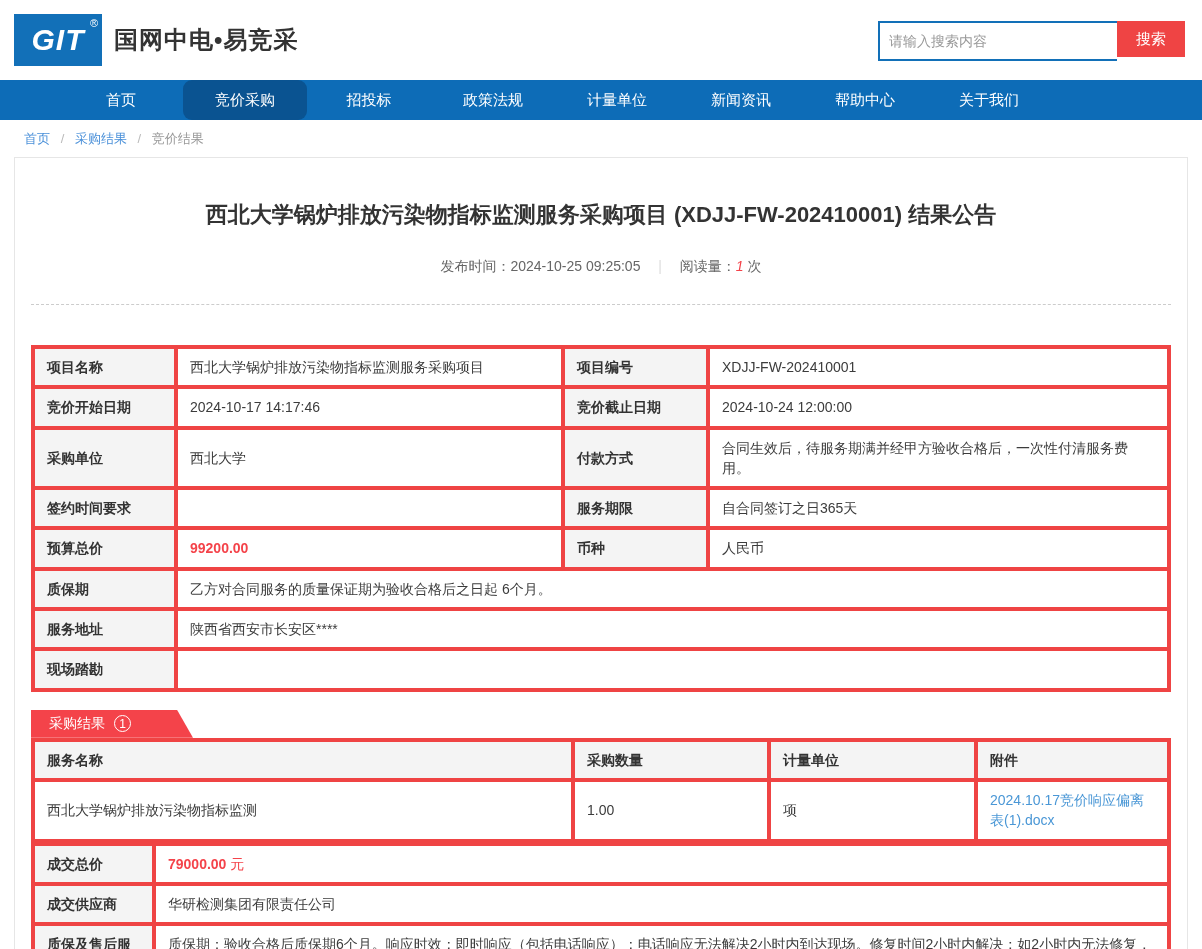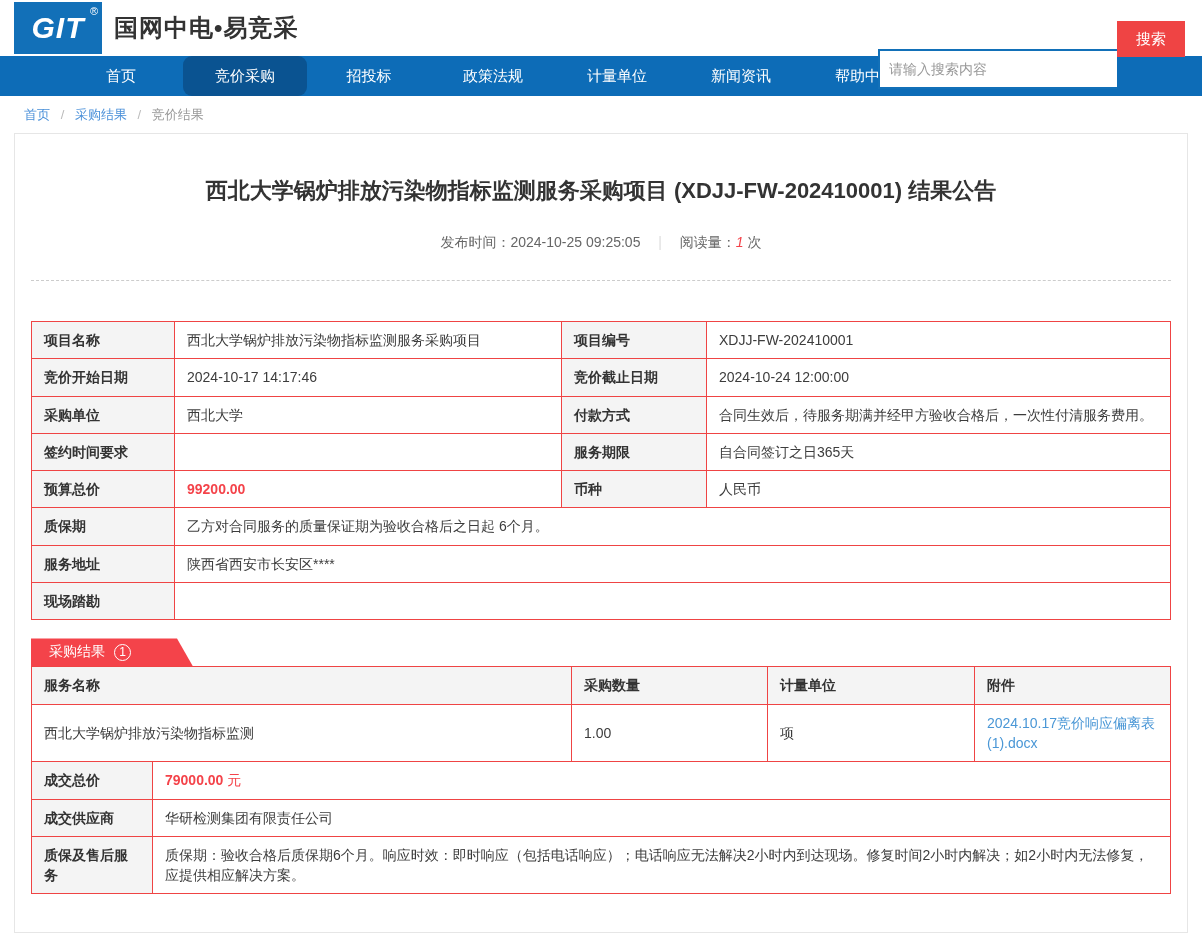--- a/index.html
+++ b/index.html
@@ -2,35 +2,34 @@
 <html><head>
 <meta charset="utf-8">
 <style>
   * { box-sizing: border-box; margin: 0; padding: 0; }
   body {
     width: 1202px; height: 949px; overflow: hidden;
     font-family: "Liberation Sans", "DejaVu Sans", sans-serif;
     color: #333; background: #fff;
   }
   
-  .header { height: 56px; display: flex; align-items: center; padding: 0 14px; position: relative; background: #fff; }
+  .header { height: 80px; display: flex; align-items: center; padding: 0 14px; position: relative; background: #fff; }
   .logo-box {
     width: 88px; height: 52px; background: #1270b8; color: #fff;
     display: flex; align-items: center; justify-content: center;
     font-style: italic; font-weight: bold; font-size: 30px; position: relative; flex: none;
     letter-spacing: 1px; cursor: pointer;
   }
   .logo-reg { position: absolute; top: 3px; right: 4px; font-size: 11px; font-style: normal; font-weight: normal; letter-spacing: 0; }
   .site-name { font-size: 24px; font-weight: bold; color: #333; margin-left: 12px; letter-spacing: 1px; }
   .search-area { position: absolute; right: 17px; top: 21px; display: flex; height: 36px; }
   .search-input {
     width: 239px; height: 36px; border: 2px solid #1270b8; border-right: none;
     padding: 18px 9px; font-size: 14px; outline: none; color: #333;
     font-family: "Liberation Sans", "DejaVu Sans", sans-serif;
-    margin-top: 28px;
   }
   .search-input::placeholder { color: #999; }
   .search-btn {
     width: 68px; height: 36px; background: #ef4444; color: #fff; border: none;
     font-size: 15px; cursor: pointer; font-family: "Liberation Sans", "DejaVu Sans", sans-serif;
   }
   
   .nav { height: 40px; background: #0d6cb7; display: flex; padding-left: 59px; }
   .nav-item {
     width: 124px; display: flex; align-items: center; justify-content: center;
@@ -48,21 +47,21 @@
     padding: 0 16px 30px 16px; min-height: 800px;
   }
   .article-title { text-align: center; font-size: 22px; font-weight: bold; margin-top: 42px; color: #333; }
   .article-meta { text-align: center; font-size: 14px; color: #666; margin-top: 28px; }
   .meta-pipe { color: #ddd; margin: 0 14px; }
   .views-count { color: #f4434a; font-style: italic; }
   .dashed-divider { border-bottom: 1px dashed #ccc; margin-top: 28px; }
   
   table { width: 100%; border-collapse: collapse; table-layout: fixed; font-size: 14px; }
   .detail-table { margin-top: 40px; }
-  td, th { border: 1px solid #ef4444; padding: 8px 12px; line-height: 1.45; vertical-align: middle; text-align: left; }
+  td, th { border: 4px solid #ef4444; padding: 8px 12px; line-height: 1.45; vertical-align: middle; text-align: left; }
   .lbl { background: #f4f4f4; font-weight: bold; color: #333; }
   .val { color: #3c3c3c; }
   .red-bold { color: #f4434a; font-weight: bold; }
   .red { color: #f4434a; }
   
   .result-badge {
     margin-top: 18px; width: 162px; height: 28px; background: #f4434a; color: #fff;
     display: flex; align-items: center; padding-left: 18px; font-size: 14px;
     clip-path: polygon(0 0, 146px 0, 162px 100%, 0 100%);
   }

